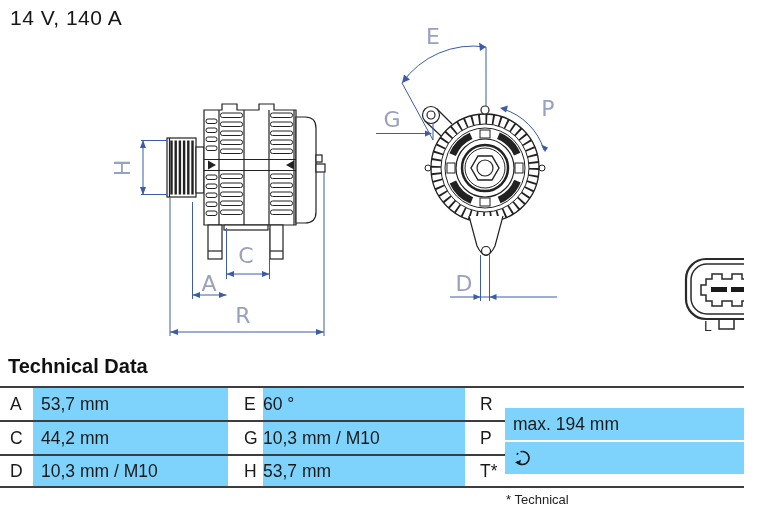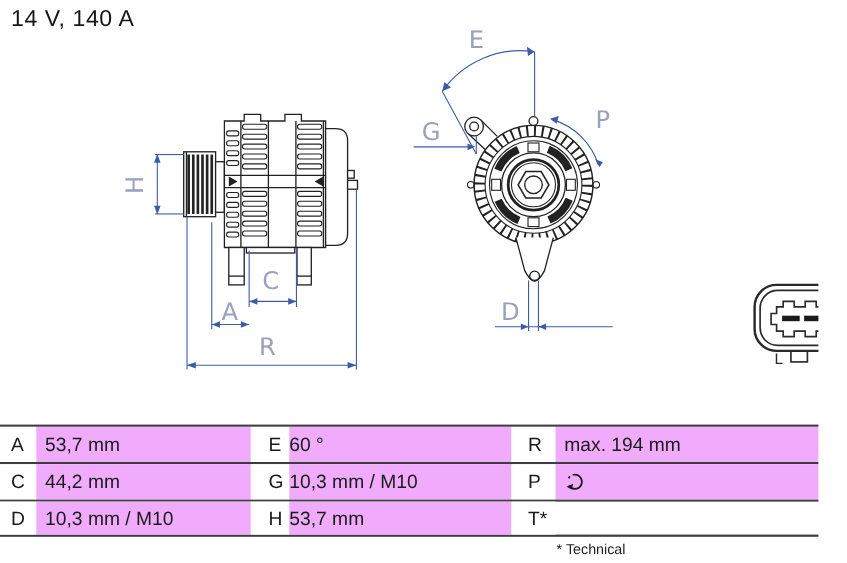--- a/index.html
+++ b/index.html
@@ -8,27 +8,27 @@
   .rating{position:absolute;left:10px;top:6px;font-size:21px;letter-spacing:.5px;color:#161616;}
   svg.diagram{position:absolute;left:0;top:0;}
   .dim-label{font-family:"DejaVu Sans",sans-serif;font-size:22px;fill:#98a1bd;}
   .conn-label{font-family:"Liberation Sans",sans-serif;font-size:14px;fill:#2a2a2a;}
   .tech-title{position:absolute;left:8px;top:355px;font-size:20px;font-weight:bold;color:#111;}
   .ttable{position:absolute;left:0;top:386px;width:770px;font-size:17.5px;}
   .trow{display:flex;height:34px;border-top:2px solid #3d3d3d;box-sizing:border-box;}
   .trow:last-child{border-bottom:2px solid #3d3d3d;}
   .cell{display:flex;align-items:center;height:100%;box-sizing:border-box;}
   .k{background:#ffffff;}
-  .v{background:#f0abfc;}
+  .v{background:#7dd3fc;}
   .k1{width:33px;padding-left:10px;}
   .v1{width:195px;padding-left:8px;}
   .k2{width:35px;padding-left:16px;}
   .v2{width:202px;padding-left:0;}
   .k3{width:40px;padding-left:15px;}
-  .v3{flex:1;padding-left:8px;}
+  .v3{flex:1;padding-left:8px;margin-top:20px;}
   .footnote{position:absolute;left:506px;top:492px;font-size:13px;color:#222;}
   .roticon{display:block;}
 </style>
 </head>
 <body>
 
 <div class="page">
 
   <div class="rating">14 V, 140 A</div>
 
@@ -221,20 +221,21 @@
       <rect x="711" y="287" width="16" height="5" fill="#1a1a1a" stroke="none"></rect>
       <rect x="731" y="287" width="15" height="5" fill="#1a1a1a" stroke="none"></rect>
       <rect x="719" y="319" width="15" height="10" stroke-width="1.5"></rect>
       <g fill="#2a2a2a" stroke="none">
         <text class="conn-label" x="704" y="331">L</text>
         <text class="conn-label" x="744" y="331">DFM</text>
       </g>
     </g>
   </svg>
 
+  <div class="tech-title">Technical Data</div>
 
   <div class="ttable">
     <div class="trow">
       <div class="cell k k1">A</div>
       <div class="cell v v1">53,7 mm</div>
       <div class="cell k k2">E</div>
       <div class="cell v v2">60 °</div>
       <div class="cell k k3">R</div>
       <div class="cell v v3">max. 194 mm</div>
     </div>

